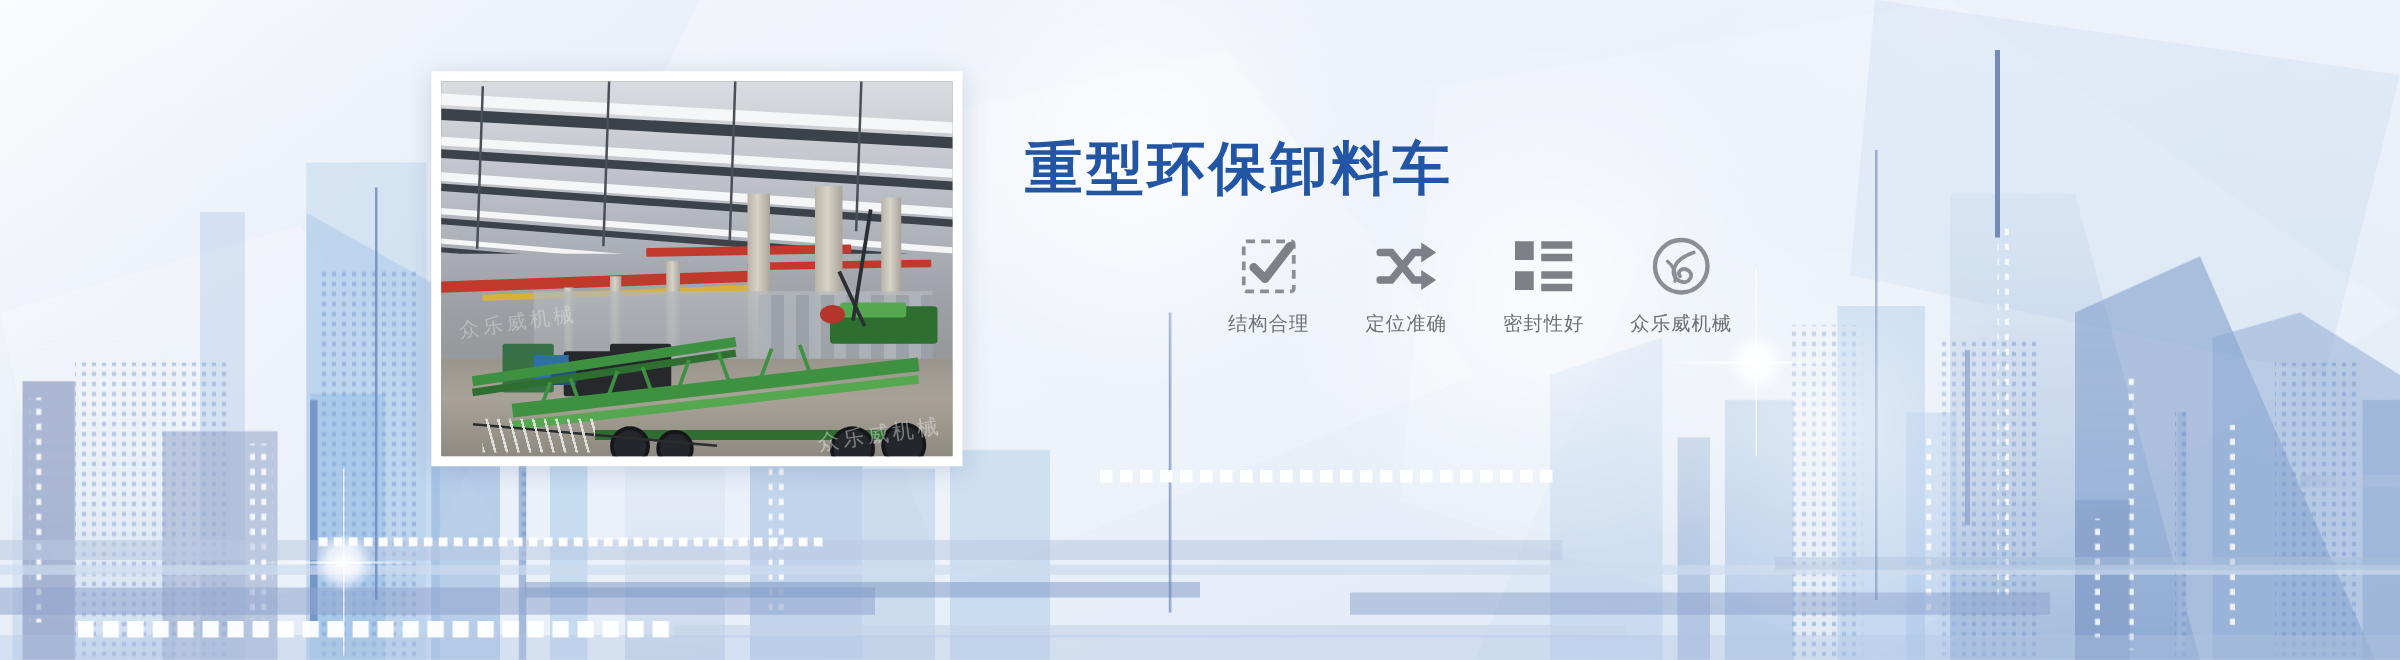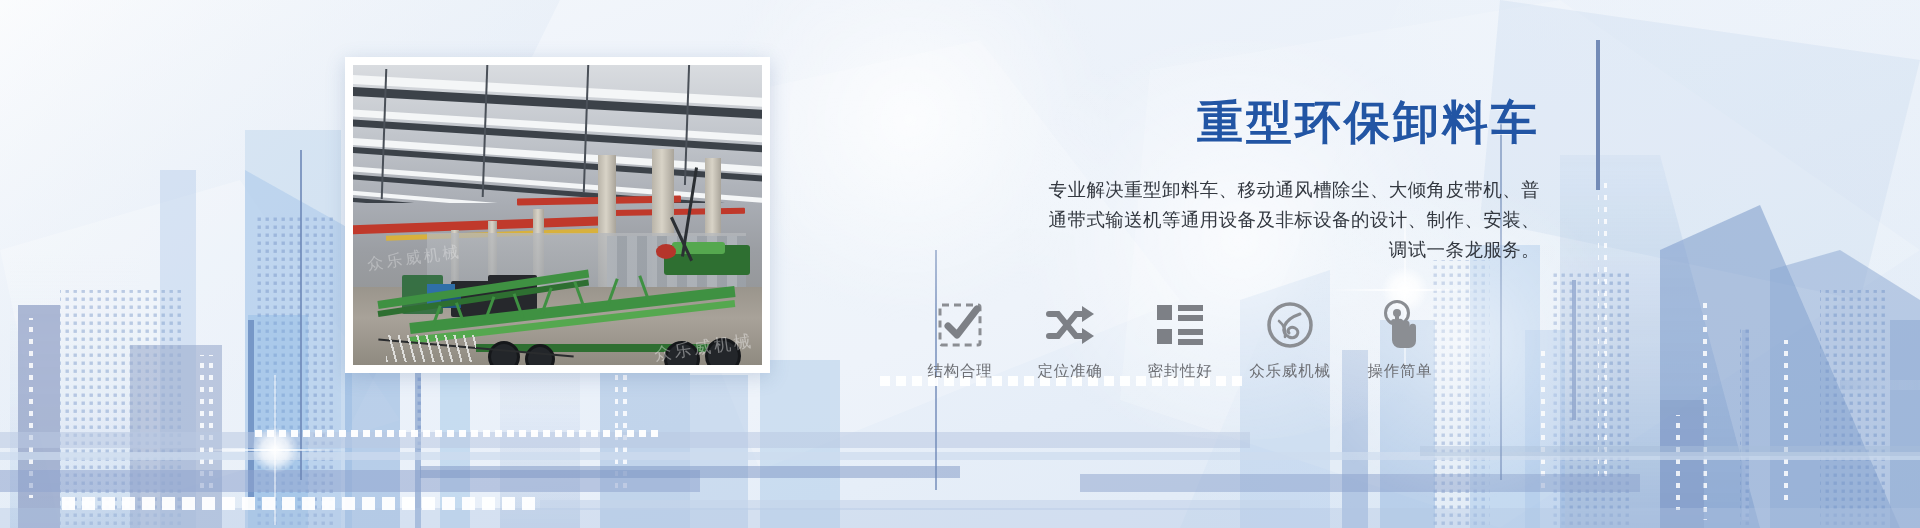--- a/index.html
+++ b/index.html
@@ -49,21 +49,21 @@
   .mach.l{background:#55a84f;}
   .wheel{position:absolute;border-radius:50%;background:#23262a;border:3px solid #15171a;}
   .truck{position:absolute;background:#2f6fa8;}
   .drum{position:absolute;background:#26282c;border-radius:2px;}
   .wm{position:absolute;right:8px;bottom:6px;color:rgba(255,255,255,.40);font-size:17px;
      letter-spacing:3px;transform:rotate(-8deg);white-space:nowrap;}
   .wm2{position:absolute;left:14px;bottom:96px;color:rgba(255,255,255,.30);font-size:16px;
      letter-spacing:3px;transform:rotate(-8deg);white-space:nowrap;}
 
   
-  .content{position:absolute;left:820px;top:96px;width:720px;text-align:right;}
+  .content{position:absolute;left:820px;top:108px;width:720px;text-align:left;}
   .title{font-size:46px;font-weight:bold;color:#2255a4;letter-spacing:3px;line-height:1.15;
     margin:0 0 26px 0;text-shadow:0 1px 0 rgba(255,255,255,.6);}
   .desc{font-size:18.5px;color:#333840;line-height:1.62;margin:0 0 34px 0;letter-spacing:.4px;}
   .desc p{margin:0;}
 
   .features{display:flex;justify-content:center;align-items:flex-start;gap:22px;margin-top:6px;}
   .feature{width:88px;display:flex;flex-direction:column;align-items:center;}
   .feature .ic{width:52px;height:52px;display:flex;align-items:center;justify-content:center;
      margin-bottom:10px;}
   .feature .ic svg{display:block;}
@@ -364,25 +364,20 @@
 
       <div class="wm">众乐威机械</div>
       <div class="wm2">众乐威机械</div>
     </div>
   </div>
 
   <div class="content">
 
     <h1 class="title">重型环保卸料车</h1>
 
-    <div class="desc">
-      <p>专业解决重型卸料车、移动通风槽除尘、大倾角皮带机、普</p>
-      <p>通带式输送机等通用设备及非标设备的设计、制作、安装、</p>
-      <p>调试一条龙服务。</p>
-    </div>
 
     <div class="features">
 
       <div class="feature">
         <span class="ic">
           <svg width="46" height="46" viewBox="0 0 46 46">
             <rect x="3" y="3" width="40" height="40" rx="2" fill="none" stroke="#8b8e93" stroke-width="3" stroke-dasharray="7 5"></rect>
             <path d="M11 24 L20 33 L40 7" fill="none" stroke="#7d8086" stroke-width="7" stroke-linecap="round" stroke-linejoin="round"></path>
           </svg>
         </span>
@@ -419,29 +414,16 @@
         <span class="ic">
           <svg width="48" height="48" viewBox="0 0 48 48">
             <circle cx="24" cy="24" r="21" fill="none" stroke="#8b8e93" stroke-width="3.5"></circle>
             <path d="M34 13 C16 19 14 32 23 36 C31 39 35 30 29 27 C24 24.5 20.5 29 23 32" fill="none" stroke="#8b8e93" stroke-width="3" stroke-linecap="round"></path>
             <path d="M13 20 C18 24 20 30 19 36" fill="none" stroke="#8b8e93" stroke-width="2.6" stroke-linecap="round"></path>
           </svg>
         </span>
         <span class="lb">众乐威机械</span>
       </div>
 
-      <div class="feature">
-        <span class="ic">
-          <svg width="44" height="50" viewBox="0 0 44 50">
-            <circle cx="19" cy="13" r="11.5" fill="none" stroke="#8b8e93" stroke-width="3"></circle>
-            <circle cx="19" cy="13" r="4" fill="#8b8e93"></circle>
-            <path d="M19 13 V31" stroke="#8b8e93" stroke-width="4" stroke-linecap="round"></path>
-            <path d="M14 22 V40 a8 8 0 0 0 8 8 h9 a7 7 0 0 0 7 -7 V27
-                     a3.2 3.2 0 0 0 -6.4 0 v-3 a3.2 3.2 0 0 0 -6.4 0 v-2
-                     a3.2 3.2 0 0 0 -6.4 0 V22 a2.9 2.9 0 0 0 -5.8 0 Z" fill="#8b8e93"></path>
-          </svg>
-        </span>
-        <span class="lb">操作简单</span>
-      </div>
 
     </div>
   </div>
 </div>
 
 </body></html>

